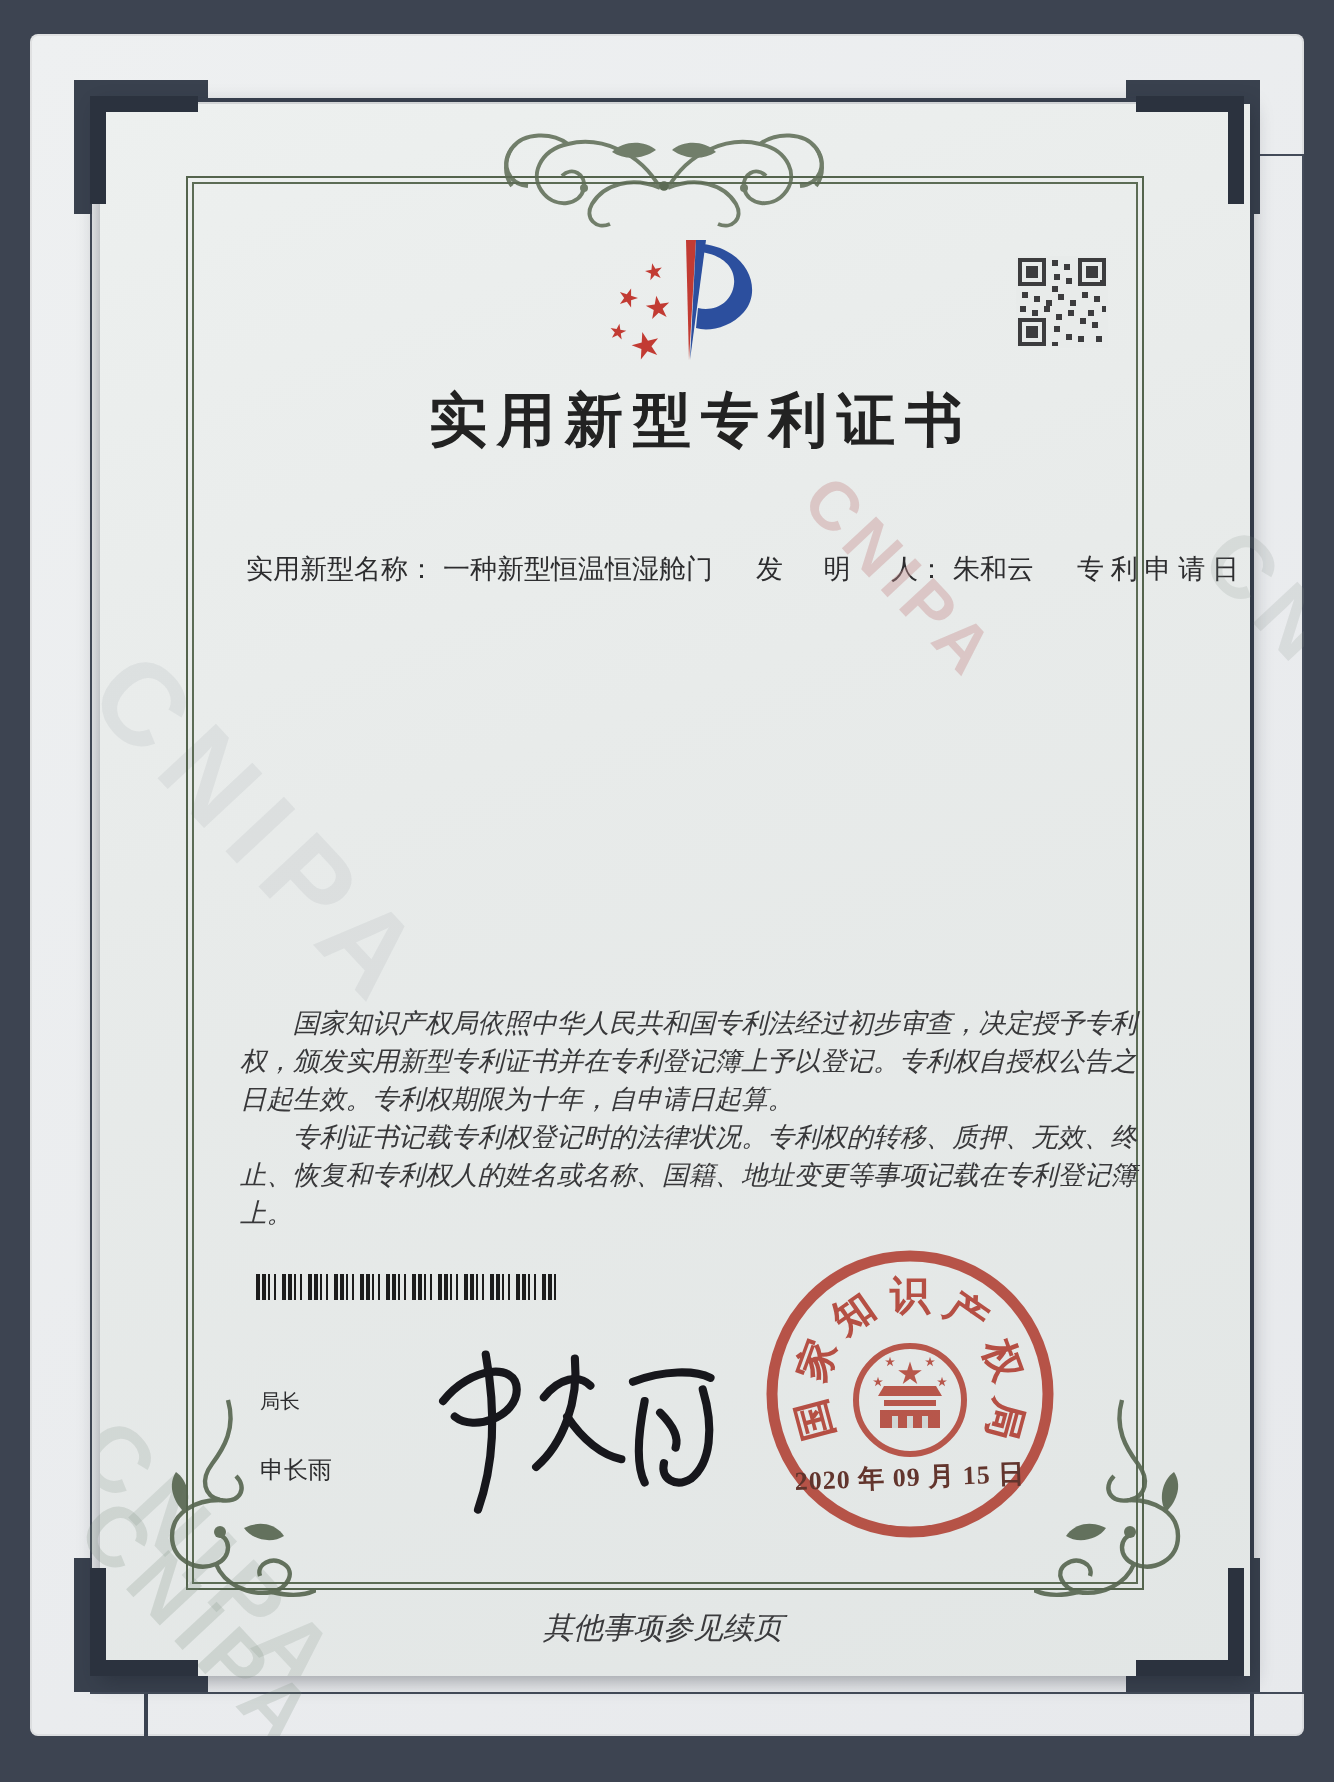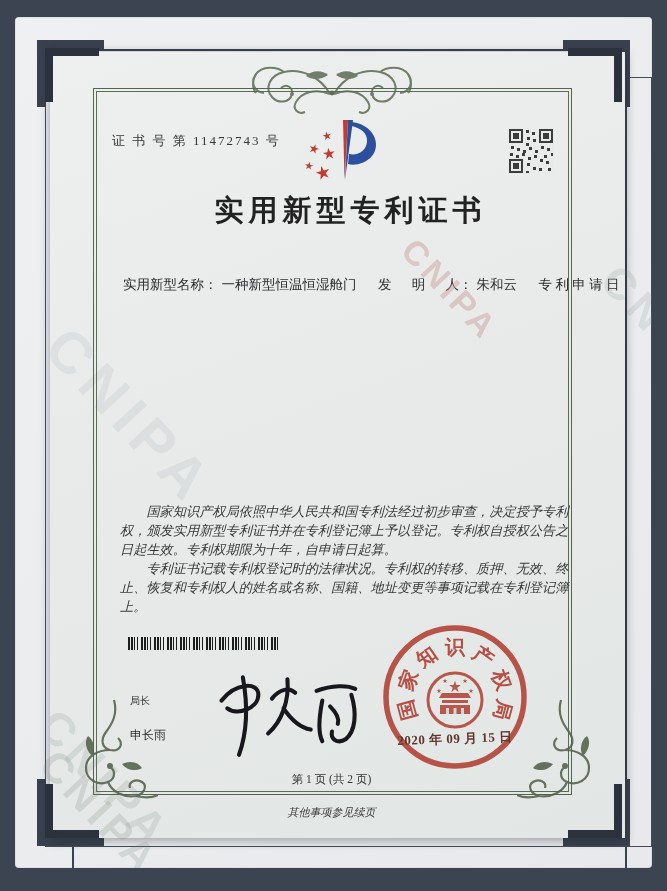--- a/index.html
+++ b/index.html
@@ -62,21 +62,21 @@
   .signature{position:absolute;left:158px;top:618px;z-index:4;}
 
   .seal{position:absolute;left:330px;top:570px;width:150px;height:150px;z-index:5;
     mix-blend-mode:multiply;}
   .seal-date{position:absolute;left:-12px;top:108px;width:174px;text-align:center;
     font-size:13px;font-weight:bold;color:#6e3a31;transform:rotate(-2deg);letter-spacing:.5px;}
 
   .page-info{position:absolute;left:43px;top:720px;width:477px;text-align:center;
     font-size:11.5px;color:#333;}
   .foot-note{position:absolute;left:43px;top:753px;width:477px;text-align:center;
-    font-size:11px;font-style:italic;color:#3a3a3c;z-index:3;}
+    font-size:15px;font-style:italic;color:#3a3a3c;z-index:3;}
 
   .orn{position:absolute;z-index:6;}
   .orn.top{left:192px;top:10px;}
   .orn.bl{left:28px;top:646px;}
   .orn.br{left:467px;top:646px;}
 
   .wm{position:absolute;font-weight:bold;font-family:"Liberation Sans","DejaVu Sans",sans-serif;
     transform:rotate(47deg);pointer-events:none;z-index:2;}
   .wm1{left:338px;top:218px;font-size:34px;color:rgba(198,140,140,.38);letter-spacing:4px;}
   .wm2{left:-28px;top:330px;font-size:58px;color:rgba(140,145,155,.13);letter-spacing:8px;}
@@ -124,21 +124,20 @@
           <path d="M58,98 C66,100 74,100 80,97"></path>
           <path d="M14,58 C8,52 6,44 10,38 C16,42 18,52 14,58 Z" fill="#56654f" stroke="none"></path>
           <path d="M44,66 C52,62 60,64 64,70 C58,74 48,72 44,66 Z" fill="#56654f" stroke="none"></path>
           <circle cx="32" cy="68" r="3" fill="#56654f" stroke="none"></circle>
         </g>
       </svg>
       <svg class="orn br" width="80" height="105" viewBox="0 0 80 105">
         <use href="#cornL" transform="scale(-1,1) translate(-80,0)"></use>
       </svg>
 
-      <div class="cert-no">证 书 号 第 11472743 号</div>
 
       <svg class="logo" width="96" height="70" viewBox="0 0 96 70">
         <defs>
           <path id="star5" d="M0,-10 L2.25,-3.1 L9.51,-3.1 L3.63,1.18 L5.88,8.09 L0,3.82 L-5.88,8.09 L-3.63,1.18 L-9.51,-3.1 L-2.25,-3.1 Z"></path>
         </defs>
         <path d="M56,2 L61,2 L57.5,62 Z" fill="#c23b33"></path>
         <path d="M61,2 L66,2 L58,62 Z" fill="#2c4f9e"></path>
         <path d="M64,4 C86,6 95,26 85,38 C78,46 67,48 61,46 L62,36 C71,38 79,33 80,24 C81,15 73,9 63,8 Z" fill="#2c4f9e"></path>
         <g fill="#c23b33">
           <use href="#star5" transform="translate(40,18) scale(.45) rotate(-12)"></use>
@@ -244,21 +243,20 @@
             <g fill="#e8ebea">
               <rect x="-9" y="8" width="3" height="6"></rect>
               <rect x="-1.5" y="8" width="3" height="6"></rect>
               <rect x="6" y="8" width="3" height="6"></rect>
             </g>
           </g>
         </svg>
         <div class="seal-date">2020 年 09 月 15 日</div>
       </div>
 
-      <div class="page-info">第 1 页 (共 2 页)</div>
       <div class="foot-note">其他事项参见续页</div>
     </div>
 
     <div class="bk i tl" style="z-index:7"></div>
     <div class="bk i tr" style="z-index:7"></div>
     <div class="bk i bl" style="z-index:7"></div>
     <div class="bk i br" style="z-index:7"></div>
 
     <span class="wm wm4">CNIPA</span>
     <span class="wm wm5">CNIPA</span>

